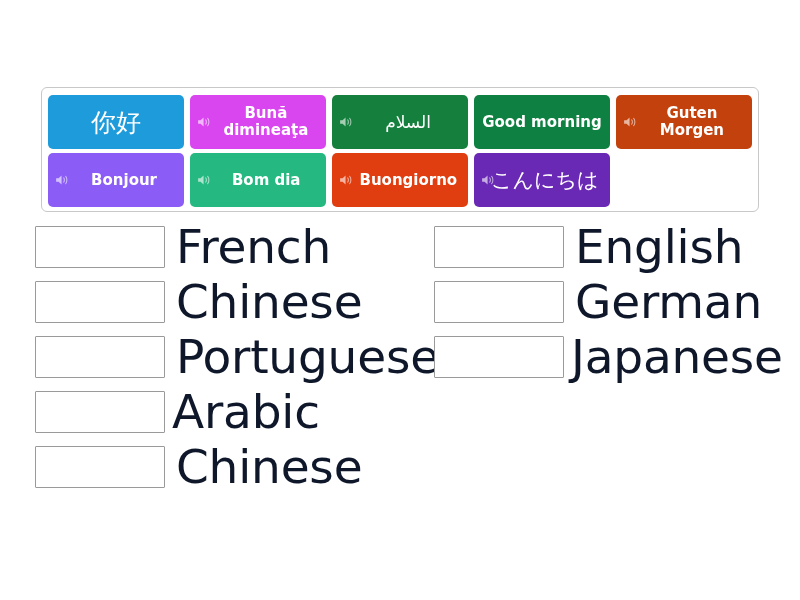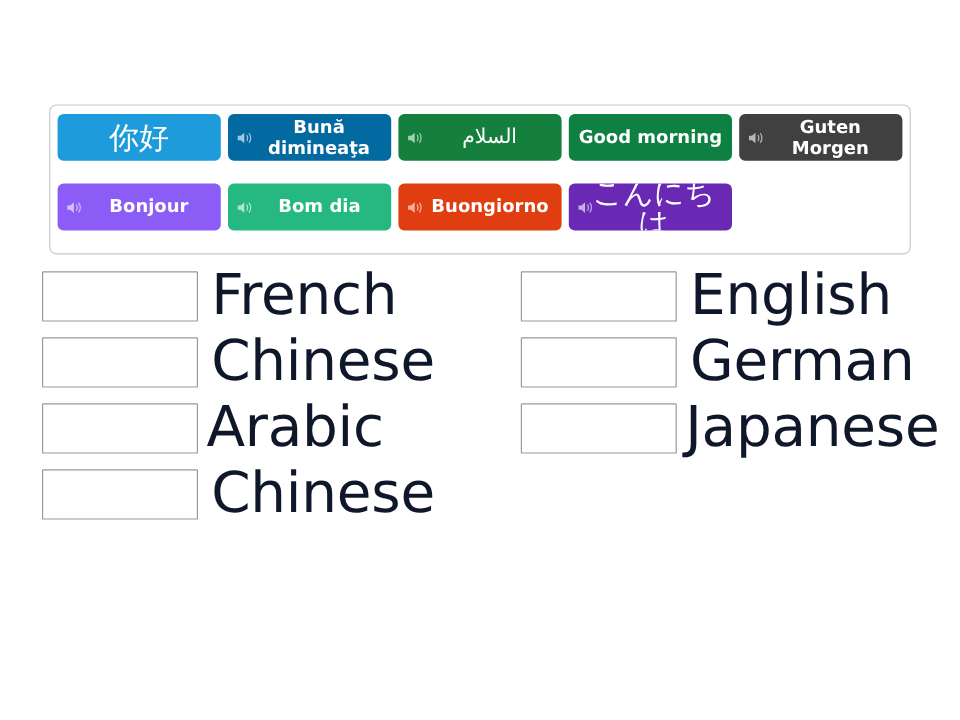--- a/index.html
+++ b/index.html
@@ -32,21 +32,21 @@
     display: flex;
     gap: 6px;
     height: 53px;
     margin-bottom: 5px;
   }
   .tile-row:last-child { margin-bottom: 0; }
 
   .tile {
     position: relative;
     width: 138px;
-    height: 39px;
+    height: 54px;
     border-radius: 5px;
     box-sizing: border-box;
     display: flex;
     align-items: center;
     justify-content: center;
     color: #ffffff;
     font-weight: bold;
     font-size: 15px;
     line-height: 1.12;
     text-align: center;
@@ -72,21 +72,21 @@
   .tile .spk svg { display: block; width: 15px; height: 15px; }
 
   
   .tile.cjk {
     font-weight: normal;
     font-size: 25px;
     line-height: 1;
   }
   .tile.cjk-sm {
     font-weight: normal;
-    font-size: 25px;
+    font-size: 21px;
     line-height: 1;
     padding-left: 11px;
   }
   .tile.arabic {
     font-weight: normal;
     font-size: 17px;
     line-height: 1;
     direction: rtl;
   }
 
@@ -134,21 +134,21 @@
 </head>
 <body>
 
 <div id="tile-tray">
   <div class="tile-row">
 
     <div class="tile no-icon cjk" style="background:#1d9bdb">
       <span class="label">你好</span>
     </div>
 
-    <div class="tile" style="background:#0369a1">
+    <div class="tile" style="background:#d946ef">
       <span class="spk">
         <svg viewBox="0 0 16 16">
             <path fill="#ffffff" d="M1.2 6.1h2.6L7 3.3v9.4L3.8 9.9H1.2z"></path>
             <path fill="none" stroke="#ffffff" stroke-width="1.1" stroke-linecap="round" d="M9.3 5.7c.9.8.9 3.8 0 4.6"></path>
             <path fill="none" stroke="#ffffff" stroke-width="1.1" stroke-linecap="round" d="M11.4 4.1c1.7 1.6 1.7 6.2 0 7.8"></path>
           </svg>
       </span>
       <span class="label">Bună dimineaţa</span>
     </div>
 
@@ -160,21 +160,21 @@
             <path fill="none" stroke="#ffffff" stroke-width="1.1" stroke-linecap="round" d="M11.4 4.1c1.7 1.6 1.7 6.2 0 7.8"></path>
           </svg>
       </span>
       <span class="label">السلام</span>
     </div>
 
     <div class="tile no-icon" style="background:#0e8041">
       <span class="label">Good morning</span>
     </div>
 
-    <div class="tile" style="background:#404040">
+    <div class="tile" style="background:#c2410c">
       <span class="spk">
         <svg viewBox="0 0 16 16">
             <path fill="#ffffff" d="M1.2 6.1h2.6L7 3.3v9.4L3.8 9.9H1.2z"></path>
             <path fill="none" stroke="#ffffff" stroke-width="1.1" stroke-linecap="round" d="M9.3 5.7c.9.8.9 3.8 0 4.6"></path>
             <path fill="none" stroke="#ffffff" stroke-width="1.1" stroke-linecap="round" d="M11.4 4.1c1.7 1.6 1.7 6.2 0 7.8"></path>
           </svg>
       </span>
       <span class="label">Guten Morgen</span>
     </div>
   </div>
@@ -234,20 +234,24 @@
   <div class="answer-row">
     <div class="drop-box"></div>
     <div class="answer-label">French</div>
   </div>
 
   <div class="answer-row">
     <div class="drop-box"></div>
     <div class="answer-label">Chinese</div>
   </div>
 
+  <div class="answer-row">
+    <div class="drop-box"></div>
+    <div class="answer-label">Portuguese</div>
+  </div>
 
   <div class="answer-row">
     <div class="drop-box"></div>
     <div class="answer-label indent">Arabic</div>
   </div>
 
   <div class="answer-row">
     <div class="drop-box"></div>
     <div class="answer-label">Chinese</div>
   </div>

